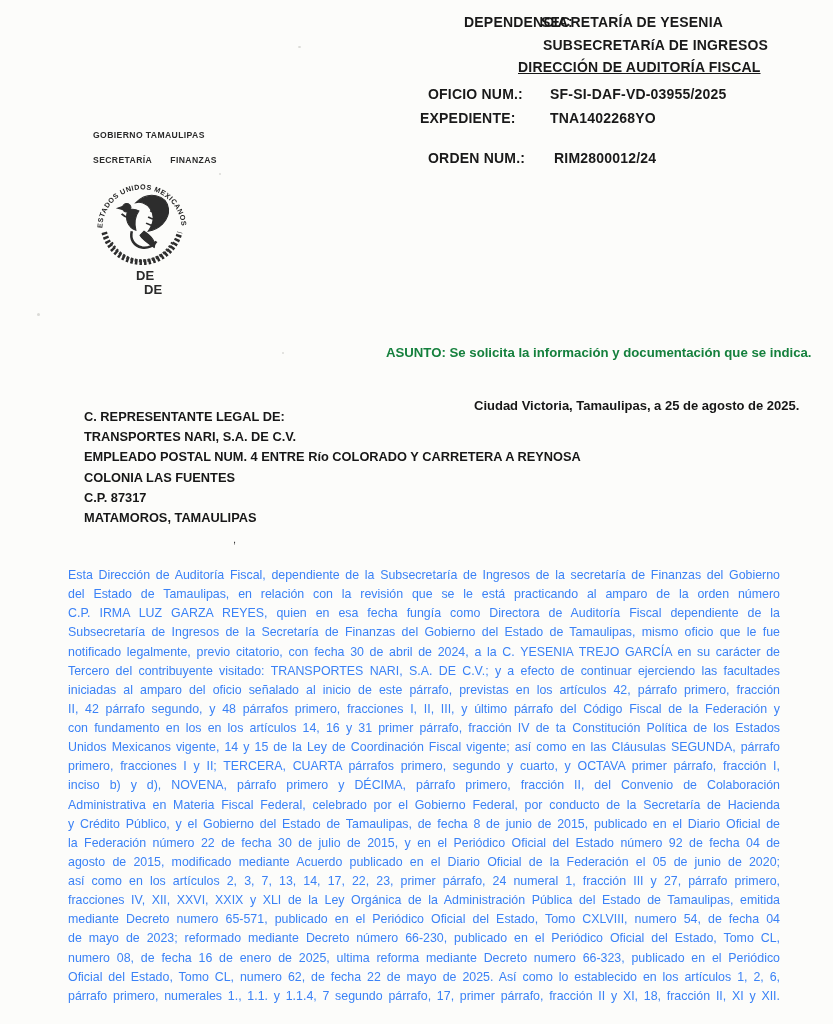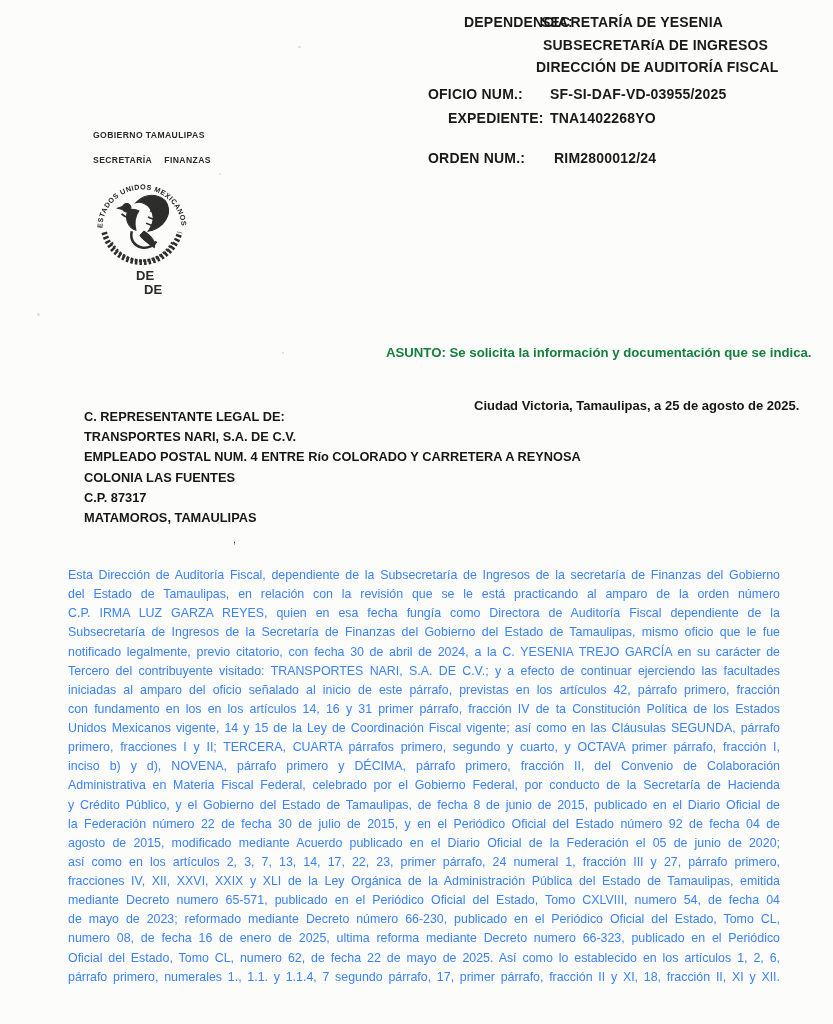--- a/index.html
+++ b/index.html
@@ -2,27 +2,27 @@
 <html><head>
 <meta charset="utf-8">
 <style>
   html,body{margin:0;padding:0;background:#e8e8e6;}
   .page{position:relative;width:833px;height:1024px;background:#fcfcfa;overflow:hidden;
         color:#1d1d1d;font-family:"Liberation Sans",sans-serif;margin:0 auto;}
   .abs{position:absolute;white-space:nowrap;}
   
   .hdr{font-size:14px;font-weight:bold;letter-spacing:0.2px;color:#191919;}
   #dep-label{left:428px;top:14px;margin-left:36px;} #dep-v1{left:541px;top:14px;}
-  #dep-v2{left:543px;top:37px;}  #dep-v3{left:536px;top:59px;}
+  #dep-v2{left:543px;top:37px;}  #dep-v3{left:518px;top:59px;text-decoration:underline;}
   #ofi-label{left:428px;top:86px;} #ofi-v{left:550px;top:86px;}
-  #exp-label{left:448px;top:110px;} #exp-v{left:550px;top:110px;}
+  #exp-label{left:420px;top:110px;} #exp-v{left:550px;top:110px;}
   #ord-label{left:428px;top:150px;} #ord-v{left:554px;top:150px;}
   
   .org1{left:93px;top:130px;font-size:8.6px;font-weight:bold;letter-spacing:0.4px;color:#2a2a2a;}
-  .org2{left:93px;top:155px;font-size:8.6px;font-weight:bold;letter-spacing:0.4px;color:#2a2a2a;display:flex;gap:12px;}
+  .org2{left:93px;top:155px;font-size:8.6px;font-weight:bold;letter-spacing:0.4px;color:#2a2a2a;display:flex;gap:18px;}
   .seal{position:absolute;left:88px;top:168px;width:108px;height:102px;}
   .seal-text{font-size:7px;font-weight:bold;letter-spacing:0.5px;fill:#262626;}
   .wreath{stroke:#2c2c2c;stroke-width:5.5;stroke-dasharray:2.4 2;fill:none;}
   .wreath2{stroke:#333;stroke-width:3;stroke-dasharray:2 2.2;fill:none;}
   .eagle{fill:#2d2d2d;stroke:#2d2d2d;}
   .de{font-size:13px;font-weight:bold;color:#2a2a2a;}
   #de1{left:136px;top:268px;} #de2{left:144px;top:282px;}
   
   .asunto{left:386px;top:345px;font-size:13.2px;font-weight:600;color:#15803d;}
   .dateline{left:474px;top:398px;font-size:13px;font-weight:600;color:#161616;}
@@ -99,20 +99,21 @@
   <div class="abs rmark">,</div>
 
   <div class="body-par" id="body-lines">
       <div class="bline">Esta Dirección de Auditoría Fiscal, dependiente de la Subsecretaría de Ingresos de la secretaría de Finanzas del Gobierno</div>
       <div class="bline">del Estado de Tamaulipas, en relación con la revisión que se le está practicando al amparo de la orden número</div>
       <div class="bline">C.P. IRMA LUZ GARZA REYES, quien en esa fecha fungía como Directora de Auditoría Fiscal dependiente de la</div>
       <div class="bline">Subsecretaría de Ingresos de la Secretaría de Finanzas del Gobierno del Estado de Tamaulipas, mismo oficio que le fue</div>
       <div class="bline">notificado legalmente, previo citatorio, con fecha 30 de abril de 2024, a la C. YESENIA TREJO GARCÍA en su carácter de</div>
       <div class="bline">Tercero del contribuyente visitado: TRANSPORTES NARI, S.A. DE C.V.; y a efecto de continuar ejerciendo las facultades</div>
       <div class="bline">iniciadas al amparo del oficio señalado al inicio de este párrafo, previstas en los artículos 42, párrafo primero, fracción</div>
+      <div class="bline">II, 42 párrafo segundo, y 48 párrafos primero, fracciones I, II, III, y último párrafo del Código Fiscal de la Federación y</div>
       <div class="bline">con fundamento en los en los artículos 14, 16 y 31 primer párrafo, fracción IV de ta Constitución Política de los Estados</div>
       <div class="bline">Unidos Mexicanos vigente, 14 y 15 de la Ley de Coordinación Fiscal vigente; así como en las Cláusulas SEGUNDA, párrafo</div>
       <div class="bline">primero, fracciones I y II; TERCERA, CUARTA párrafos primero, segundo y cuarto, y OCTAVA primer párrafo, fracción I,</div>
       <div class="bline">inciso b) y d), NOVENA, párrafo primero y DÉCIMA, párrafo primero, fracción II, del Convenio de Colaboración</div>
       <div class="bline">Administrativa en Materia Fiscal Federal, celebrado por el Gobierno Federal, por conducto de la Secretaría de Hacienda</div>
       <div class="bline">y Crédito Público, y el Gobierno del Estado de Tamaulipas, de fecha 8 de junio de 2015, publicado en el Diario Oficial de</div>
       <div class="bline">la Federación número 22 de fecha 30 de julio de 2015, y en el Periódico Oficial del Estado número 92 de fecha 04 de</div>
       <div class="bline">agosto de 2015, modificado mediante Acuerdo publicado en el Diario Oficial de la Federación el 05 de junio de 2020;</div>
       <div class="bline">así como en los artículos 2, 3, 7, 13, 14, 17, 22, 23, primer párrafo, 24 numeral 1, fracción III y 27, párrafo primero,</div>
       <div class="bline">fracciones IV, XII, XXVI, XXIX y XLI de la Ley Orgánica de la Administración Pública del Estado de Tamaulipas, emitida</div>

